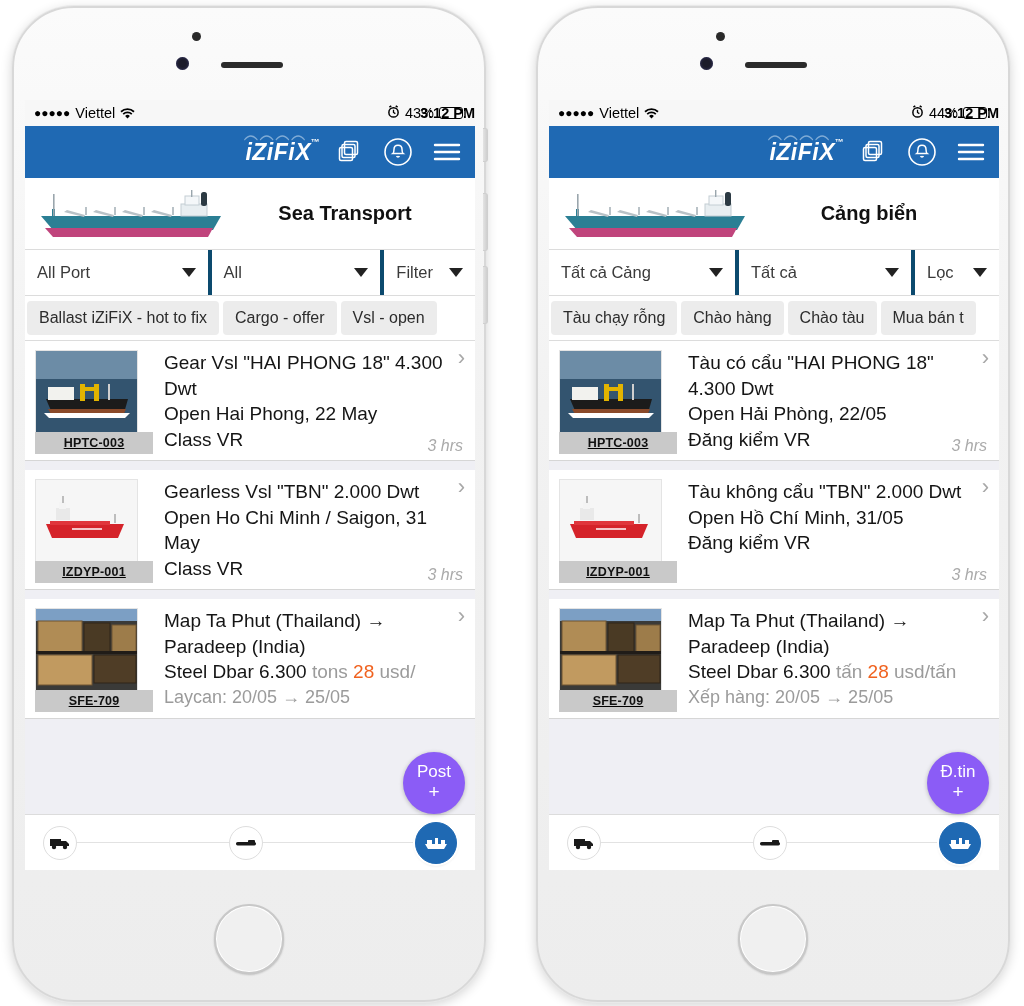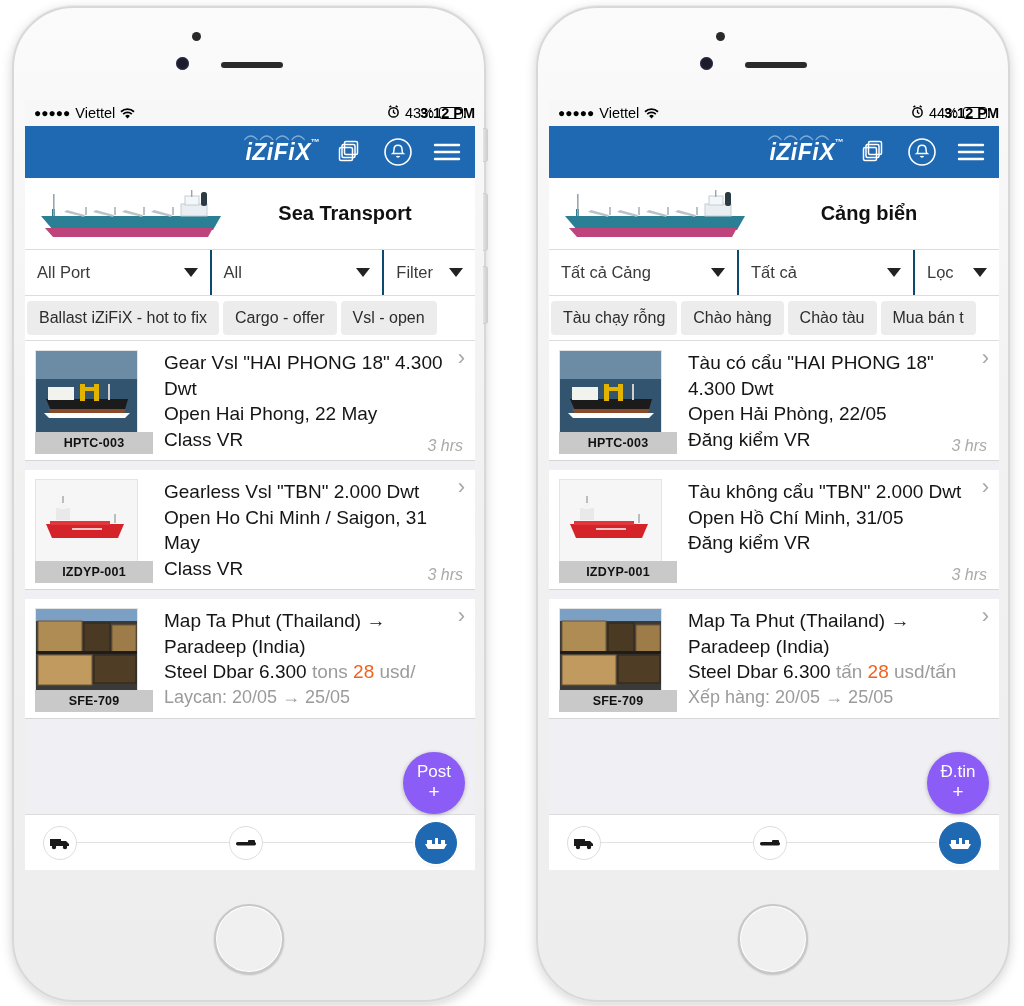--- a/index.html
+++ b/index.html
@@ -104,21 +104,21 @@
     font-size:20px; font-weight:bold; color:#111;
     padding-left: 190px;
   }
 
   
   .filters { display:flex; height:46px; background:#fff;
              border-bottom:1px solid #dcdcdc; }
   .filter {
     display:flex; align-items:center; justify-content:space-between;
     padding: 0 12px; font-size:16.5px; color:#3a3a3a;
-    border-right: 2px solid #0c4a6e; background:#fff;
+    border-right: 4px solid #0c4a6e; background:#fff;
   }
   .filter.f1 { width: 190px; }
   .filter.f2 { width: 176px; }
   .filter.f3 { flex: 1; border-right: none; gap: 8px; }
   .caret { width:0; height:0; border-left:7px solid transparent;
            border-right:7px solid transparent; border-top:9px solid #222;
            flex: none; margin-left: 8px;}
 
   
   .tabs { display:flex; gap:4px; padding:5px 2px; background:#fff;
@@ -128,21 +128,21 @@
     font-size:16px; color:#2c2c2c; white-space:nowrap;
   }
 
   
   .list { background:#efeff4; }
   .row {
     background:#fff; display:flex; padding:9px 10px 6px 10px;
     border-bottom: 1px solid #d6d6d6; position:relative;
     margin-bottom: 9px;
   }
-  .thumb-wrap { width:118px; flex:none; }
+  .thumb-wrap { width:118px; flex:none;text-decoration:underline; }
   .thumb {
     width:103px; height:82px; background:#f4f4f4; overflow:hidden;
     display:block; border: 1px solid #e4e4e4; border-bottom:none;
   }
   .thumb-label {
     background:#c9c9c9; color:#111; font-size:12.5px; font-weight:bold;
     text-align:center; padding:4px 0; letter-spacing:0.2px;
   }
   .row-body { flex:1; padding-left:11px; padding-right:14px; }
   .row-body p { font-size:19px; line-height:1.35; color:#151515; }

